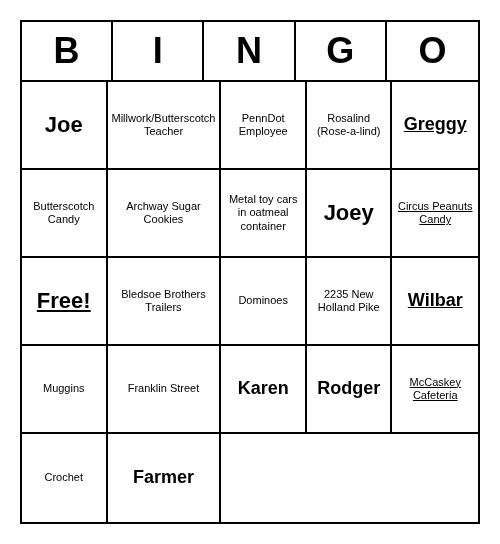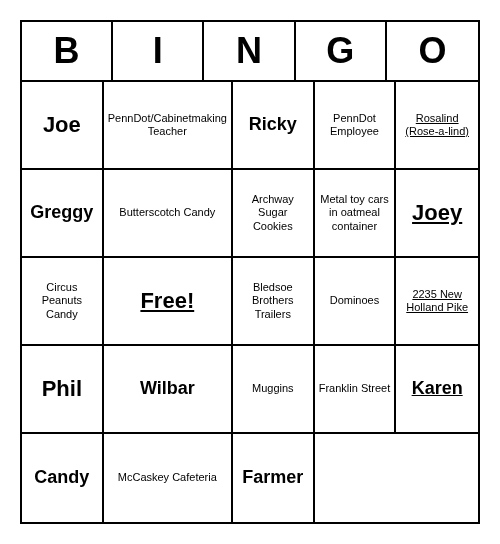--- a/index.html
+++ b/index.html
@@ -77,36 +77,35 @@
 <div class="bingo-card">
   <div class="bingo-header">
   <div class="bingo-header-cell">B</div>
       <div class="bingo-header-cell">I</div>
       <div class="bingo-header-cell">N</div>
       <div class="bingo-header-cell">G</div>
       <div class="bingo-header-cell">O</div>
     </div>
   <div class="bingo-grid">
   <div class="bingo-cell large">Joe</div>
-      <div class="bingo-cell small">PennDot/Cabinetmaking Teacher</div>
-      <div class="bingo-cell medium">Ricky</div>
+      <div class="bingo-cell small">Millwork/Butterscotch Teacher</div>
       <div class="bingo-cell small">PennDot Employee</div>
       <div class="bingo-cell small">Rosalind (Rose-a-lind)</div>
       <div class="bingo-cell medium">Greggy</div>
       <div class="bingo-cell small">Butterscotch Candy</div>
       <div class="bingo-cell small">Archway Sugar Cookies</div>
       <div class="bingo-cell small">Metal toy cars in oatmeal container</div>
       <div class="bingo-cell large">Joey</div>
       <div class="bingo-cell small">Circus Peanuts Candy</div>
       <div class="bingo-cell free">Free!</div>
       <div class="bingo-cell small">Bledsoe Brothers Trailers</div>
       <div class="bingo-cell small">Dominoes</div>
       <div class="bingo-cell small">2235 New Holland Pike</div>
-      <div class="bingo-cell large">Phil</div>
       <div class="bingo-cell medium">Wilbar</div>
       <div class="bingo-cell small">Muggins</div>
       <div class="bingo-cell small">Franklin Street</div>
       <div class="bingo-cell medium">Karen</div>
-      <div class="bingo-cell medium">Candy</div>
+      <div class="bingo-cell medium">Rodger</div>
       <div class="bingo-cell small">McCaskey Cafeteria</div>
+      <div class="bingo-cell small">Crochet</div>
       <div class="bingo-cell medium">Farmer</div>
     </div>
 </div>
 
 </body></html>

